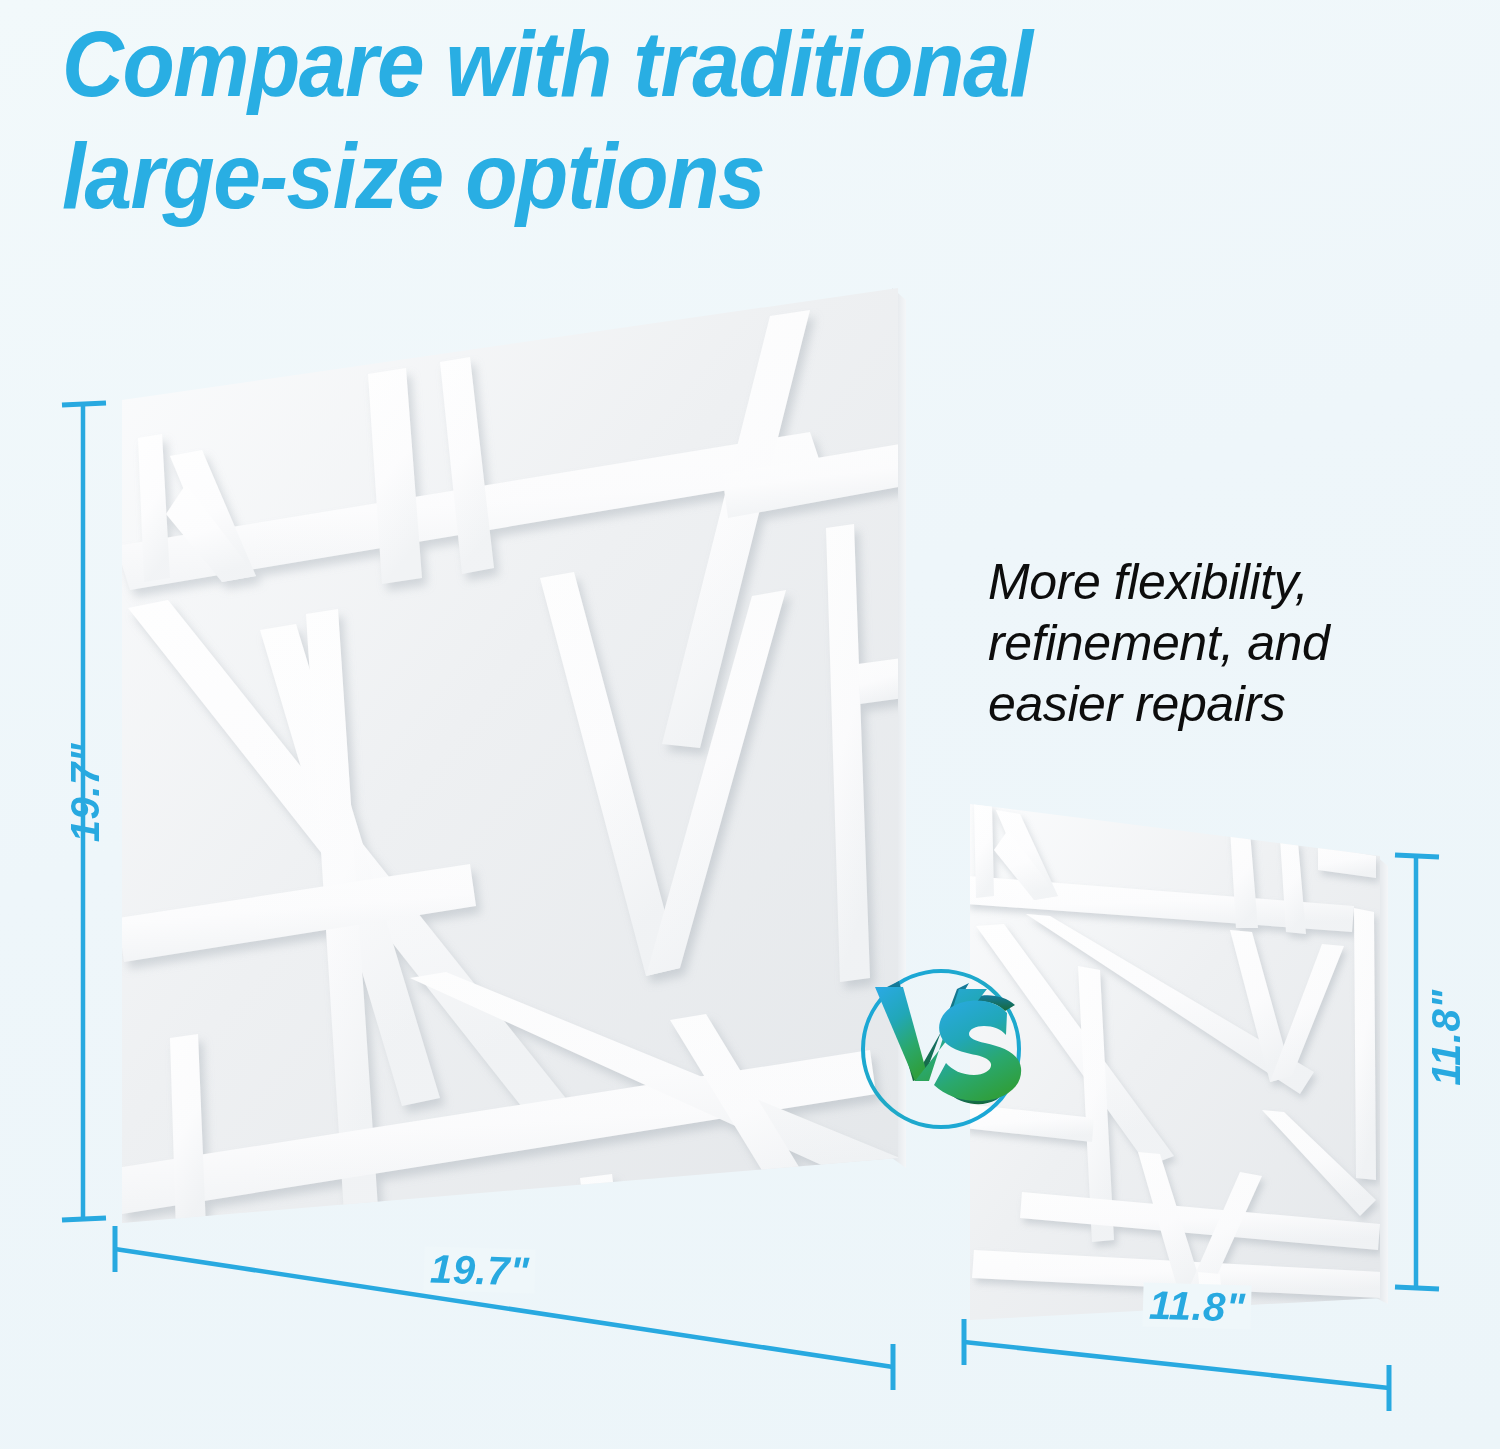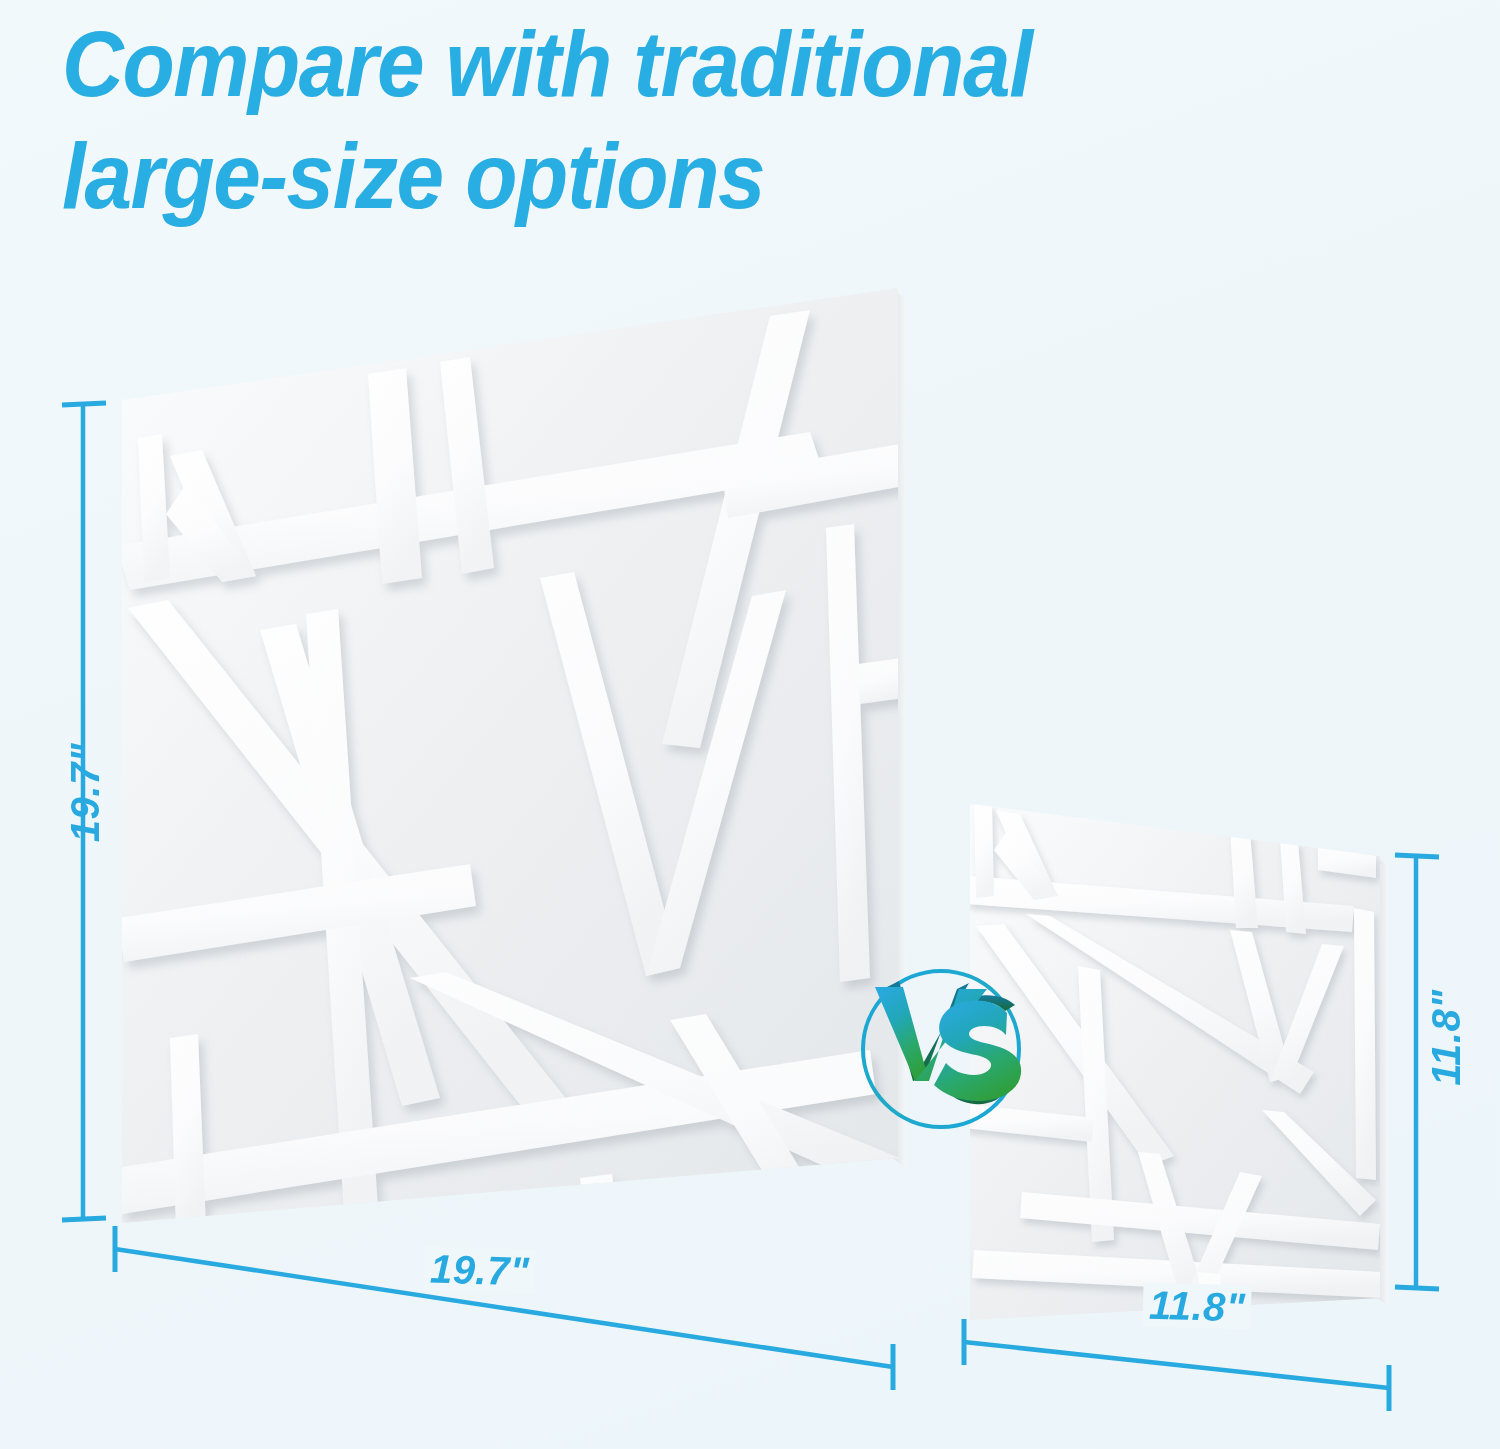--- a/index.html
+++ b/index.html
@@ -340,14 +340,17 @@
                l-12,22
                c11,11 30,17 48,16
                c24,-1 41,-15 39,-33
                c-2,-15 -18,-21 -36,-25
                c-10,-2 -16,-5 -16,-9
                c0,-5 7,-8 15,-8
                c9,0 17,3 22,9 z" fill="url(#vsFill)"></path>
     </svg>
   </div>
 
+  <div id="caption">More flexibility,
+refinement, and
+easier repairs</div>
 
 </div>
 
 </body></html>

